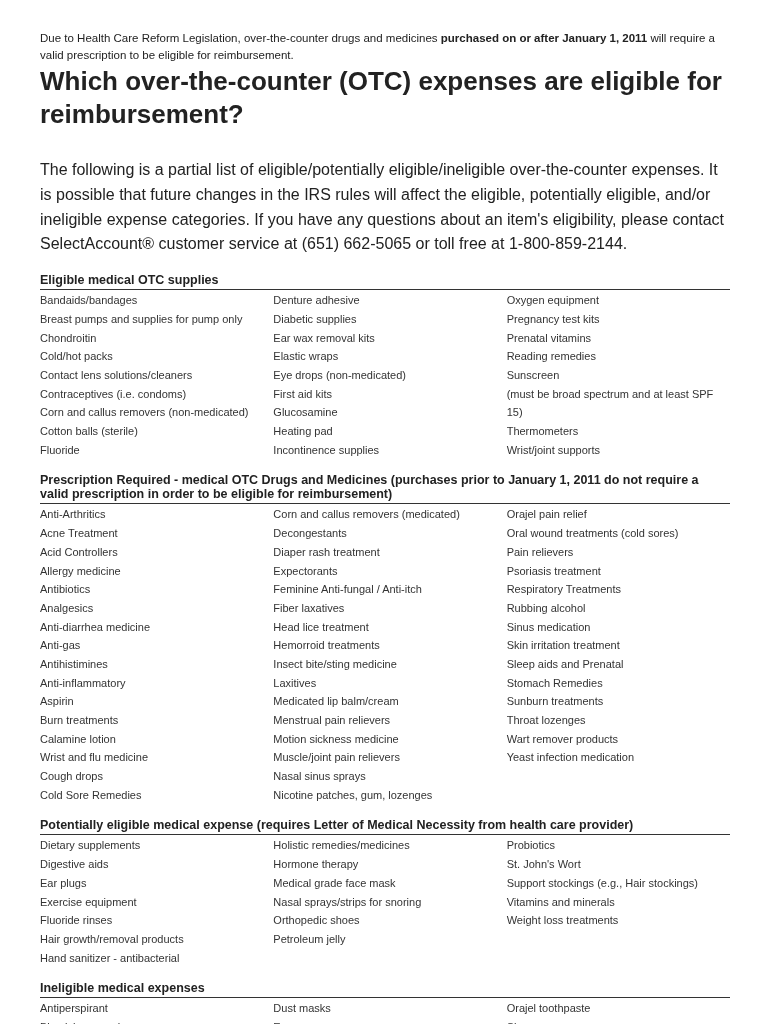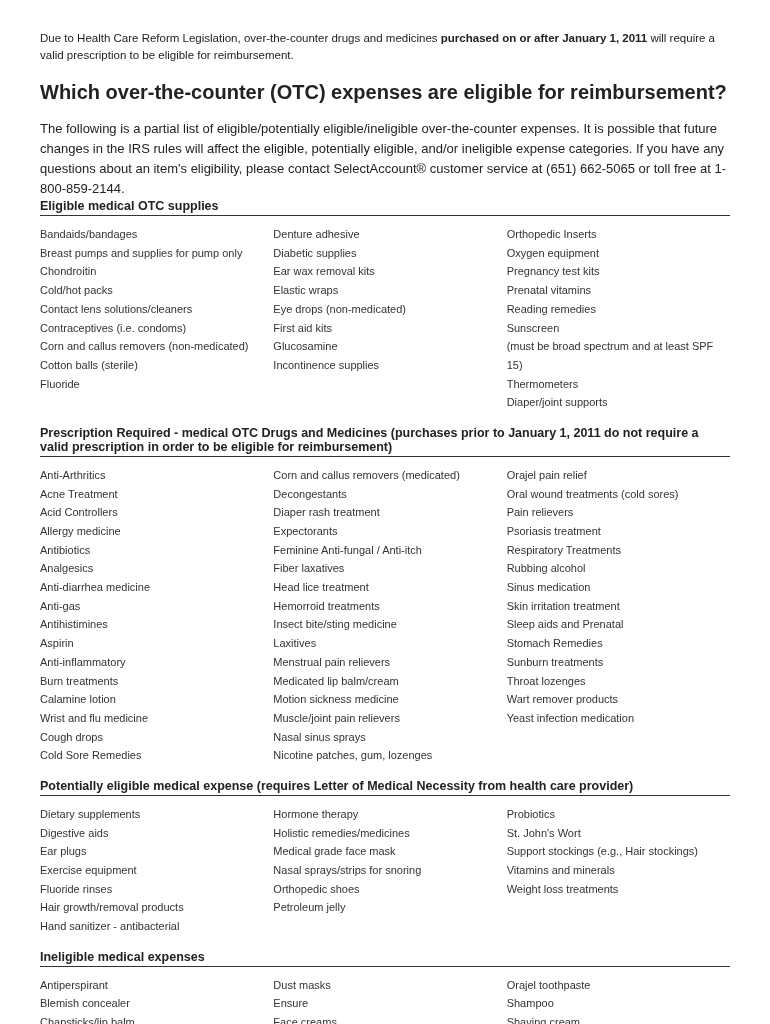--- a/index.html
+++ b/index.html
@@ -7,43 +7,42 @@
       font-family: Arial, sans-serif;
       font-size: 12px;
       color: #222;
       background: #fff;
       padding: 30px 40px;
       max-width: 770px;
       margin: 0 auto;
     }
     .intro-italic {
       font-size: 11.5px;
-      margin-bottom: 14px;
       line-height: 1.5;
     }
     .main-title {
-      font-size: 20px;
+      font-size: 26px;
       font-weight: bold;
-      margin-bottom: 14px;
+      margin-bottom: 26px;
       line-height: 1.3;
     }
     .intro-para {
-      font-size: 13px;
+      font-size: 16px;
       line-height: 1.55;
-      margin-bottom: 0;
+      margin-bottom: 16px;
     }
     .section {
       margin-bottom: 14px;
     }
     .section-header {
       font-size: 12.5px;
       font-weight: bold;
       border-bottom: 1px solid #333;
       padding-bottom: 2px;
-      margin-bottom: 9px;
+      margin-bottom: 1px;
     }
     .three-col {
       display: grid;
       grid-template-columns: 1fr 1fr 1fr;
       gap: 16px 10px;
     }
     .col-item {
       font-size: 11px;
       line-height: 1.7;
       color: #333;
@@ -76,68 +75,68 @@
           <div class="col-item">Fluoride</div>
         </div>
         <div>
           <div class="col-item">Denture adhesive</div>
           <div class="col-item">Diabetic supplies</div>
           <div class="col-item">Ear wax removal kits</div>
           <div class="col-item">Elastic wraps</div>
           <div class="col-item">Eye drops (non-medicated)</div>
           <div class="col-item">First aid kits</div>
           <div class="col-item">Glucosamine</div>
+          <div class="col-item">Heating pad</div>
           <div class="col-item">Incontinence supplies</div>
         </div>
         <div>
-          <div class="col-item">Orthopedic Inserts</div>
           <div class="col-item">Oxygen equipment</div>
           <div class="col-item">Pregnancy test kits</div>
           <div class="col-item">Prenatal vitamins</div>
           <div class="col-item">Reading remedies</div>
           <div class="col-item">Sunscreen<br>(must be broad spectrum and at least SPF 15)</div>
           <div class="col-item">Thermometers</div>
-          <div class="col-item">Diaper/joint supports</div>
+          <div class="col-item">Wrist/joint supports</div>
         </div>
       </div>
     </div>
     <div class="section">
       <div class="section-header"><strong>Prescription Required - medical OTC Drugs and Medicines</strong> (purchases prior to January 1, 2011 do not require a <strong>valid prescription</strong> in order to be eligible for reimbursement)</div>
       <div class="three-col">
         <div>
           <div class="col-item">Anti-Arthritics</div>
           <div class="col-item">Acne Treatment</div>
           <div class="col-item">Acid Controllers</div>
           <div class="col-item">Allergy medicine</div>
           <div class="col-item">Antibiotics</div>
           <div class="col-item">Analgesics</div>
           <div class="col-item">Anti-diarrhea medicine</div>
           <div class="col-item">Anti-gas</div>
           <div class="col-item">Antihistimines</div>
+          <div class="col-item">Anti-inflammatory</div>
           <div class="col-item">Aspirin</div>
-          <div class="col-item">Anti-inflammatory</div>
           <div class="col-item">Burn treatments</div>
           <div class="col-item">Calamine lotion</div>
           <div class="col-item">Wrist and flu medicine</div>
           <div class="col-item">Cough drops</div>
           <div class="col-item">Cold Sore Remedies</div>
         </div>
         <div>
           <div class="col-item">Corn and callus removers (medicated)</div>
           <div class="col-item">Decongestants</div>
           <div class="col-item">Diaper rash treatment</div>
           <div class="col-item">Expectorants</div>
           <div class="col-item">Feminine Anti-fungal / Anti-itch</div>
           <div class="col-item">Fiber laxatives</div>
           <div class="col-item">Head lice treatment</div>
           <div class="col-item">Hemorroid treatments</div>
           <div class="col-item">Insect bite/sting medicine</div>
           <div class="col-item">Laxitives</div>
+          <div class="col-item">Medicated lip balm/cream</div>
           <div class="col-item">Menstrual pain relievers</div>
-          <div class="col-item">Medicated lip balm/cream</div>
           <div class="col-item">Motion sickness medicine</div>
           <div class="col-item">Muscle/joint pain relievers</div>
           <div class="col-item">Nasal sinus sprays</div>
           <div class="col-item">Nicotine patches, gum, lozenges</div>
         </div>
         <div>
           <div class="col-item">Orajel pain relief</div>
           <div class="col-item">Oral wound treatments (cold sores)</div>
           <div class="col-item">Pain relievers</div>
           <div class="col-item">Psoriasis treatment</div>
@@ -160,22 +159,22 @@
         <div>
           <div class="col-item">Dietary supplements</div>
           <div class="col-item">Digestive aids</div>
           <div class="col-item">Ear plugs</div>
           <div class="col-item">Exercise equipment</div>
           <div class="col-item">Fluoride rinses</div>
           <div class="col-item">Hair growth/removal products</div>
           <div class="col-item">Hand sanitizer - antibacterial</div>
         </div>
         <div>
+          <div class="col-item">Holistic remedies/medicines</div>
           <div class="col-item">Hormone therapy</div>
-          <div class="col-item">Holistic remedies/medicines</div>
           <div class="col-item">Medical grade face mask</div>
           <div class="col-item">Nasal sprays/strips for snoring</div>
           <div class="col-item">Orthopedic shoes</div>
           <div class="col-item">Petroleum jelly</div>
         </div>
         <div>
           <div class="col-item">Probiotics</div>
           <div class="col-item">St. John's Wort</div>
           <div class="col-item">Support stockings (e.g., Hair stockings)</div>
           <div class="col-item">Vitamins and minerals</div>

